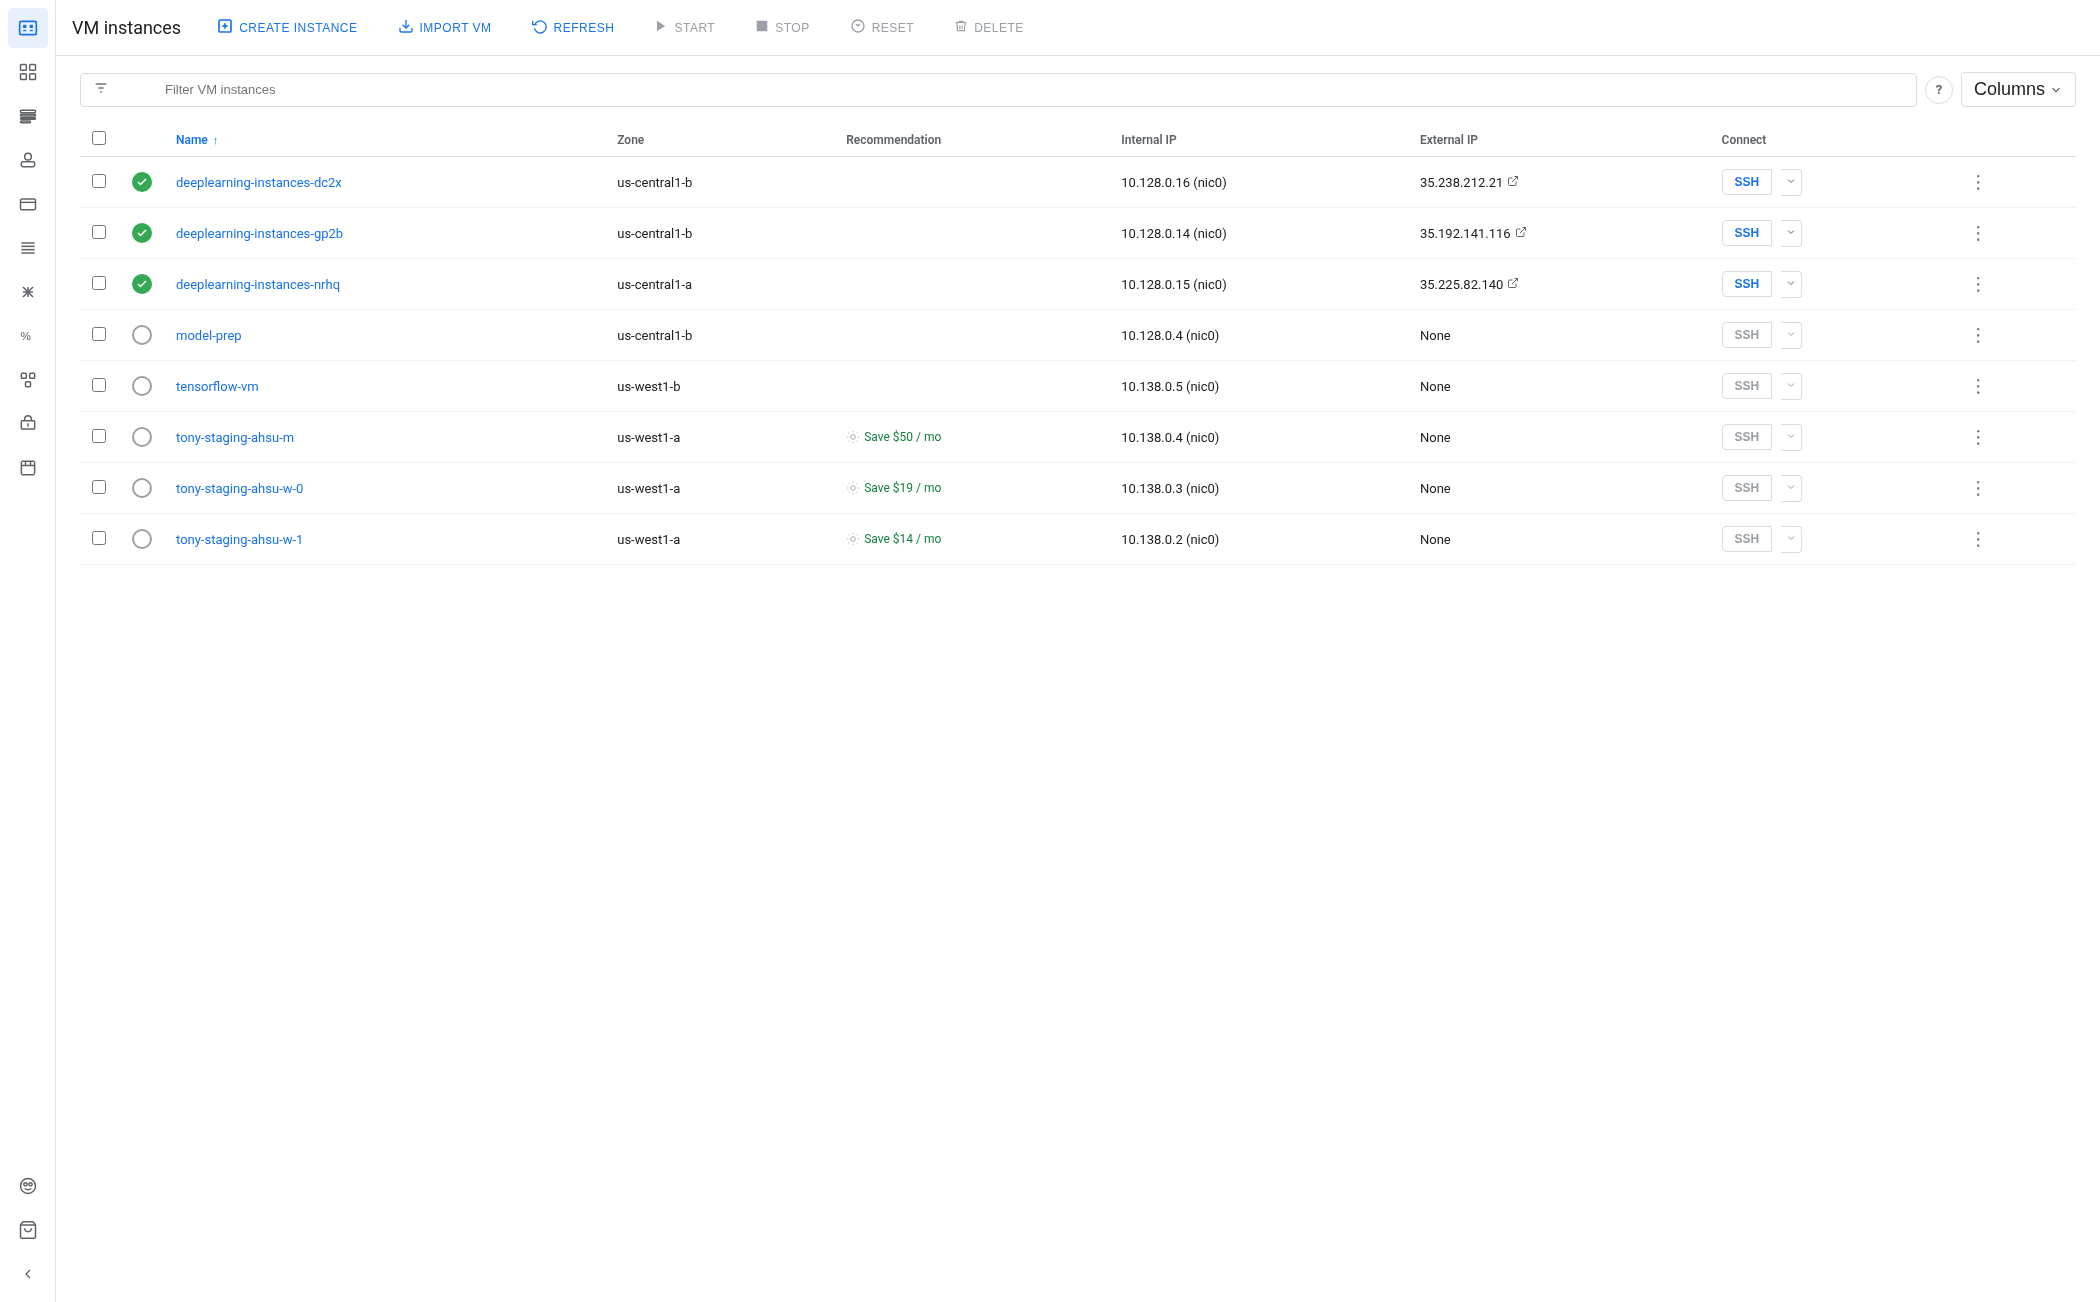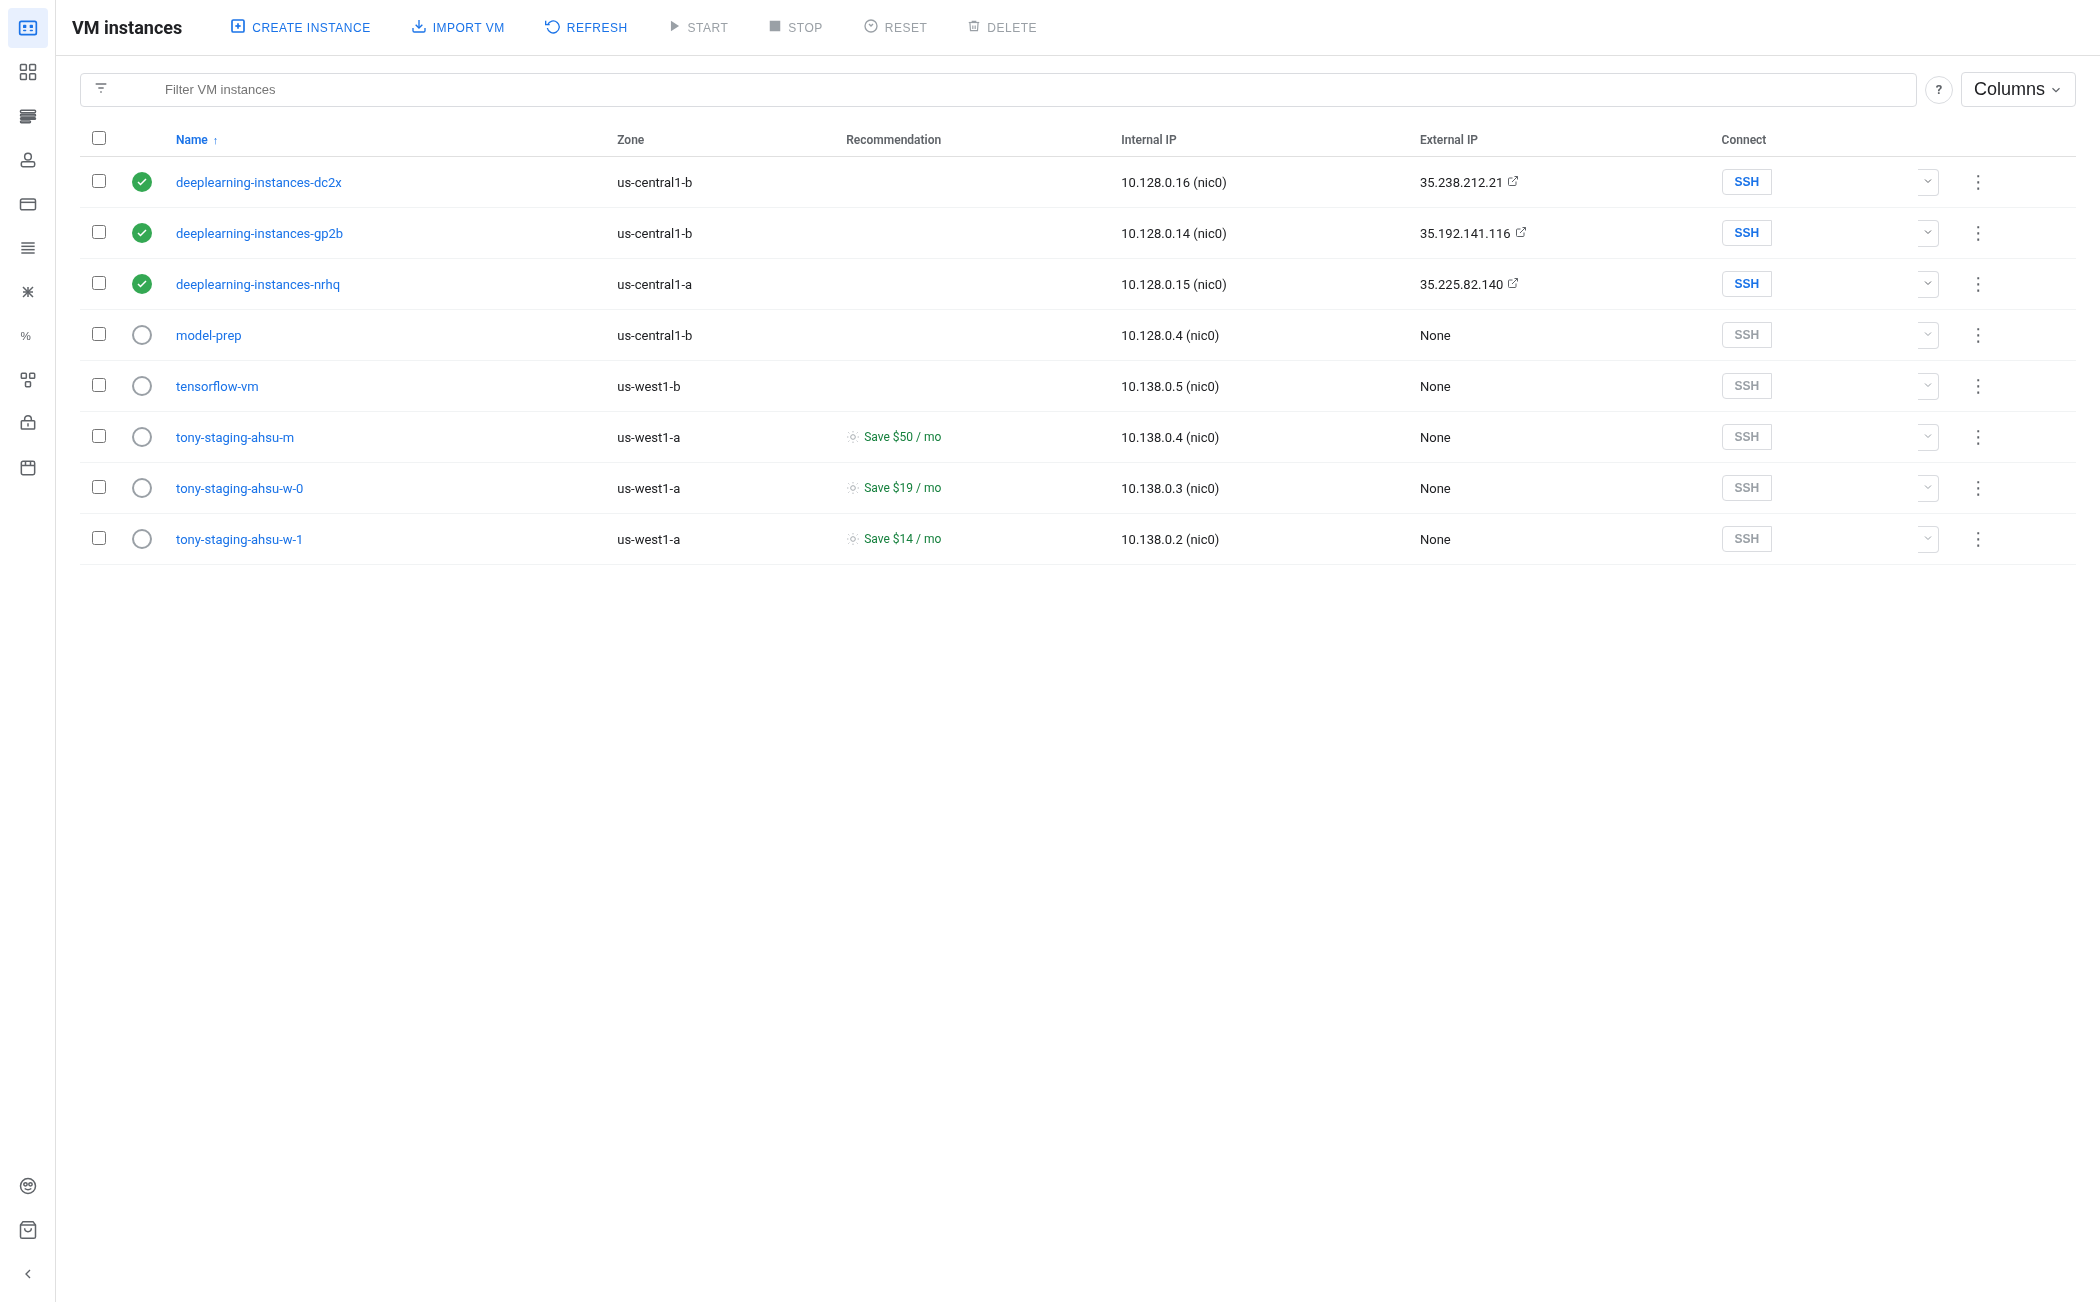--- a/index.html
+++ b/index.html
@@ -62,23 +62,23 @@
       height: 56px;
       border-bottom: 1px solid #e0e0e0;
       display: flex;
       align-items: center;
       padding: 0 16px;
       gap: 16px;
       flex-shrink: 0;
     }
     .header-title {
       font-size: 18px;
-      font-weight: 700;
+      font-weight: 400;
       color: #202124;
-      margin-right: 20px;
+      margin-right: 8px;
     }
     .toolbar-btn {
       display: flex;
       align-items: center;
       gap: 6px;
       padding: 6px 12px;
       border: none;
       background: none;
       cursor: pointer;
       font-size: 12px;
@@ -204,21 +204,20 @@
       display: flex;
       align-items: flex-end;
       gap: 4px;
     }
     .external-link-icon { color: #5f6368; font-size: 12px; cursor: pointer; }
 
     .ssh-btn-wrap {
       display: flex;
       align-items: center;
       gap: 9px;
-      justify-content: space-between;
     }
     .ssh-btn {
       border: 1px solid #dadce0;
       background: #fff;
       border-radius: 4px 0 0 4px;
       padding: 5px 12px;
       font-size: 12px;
       font-weight: 600;
       cursor: pointer;
       color: #1a73e8;

